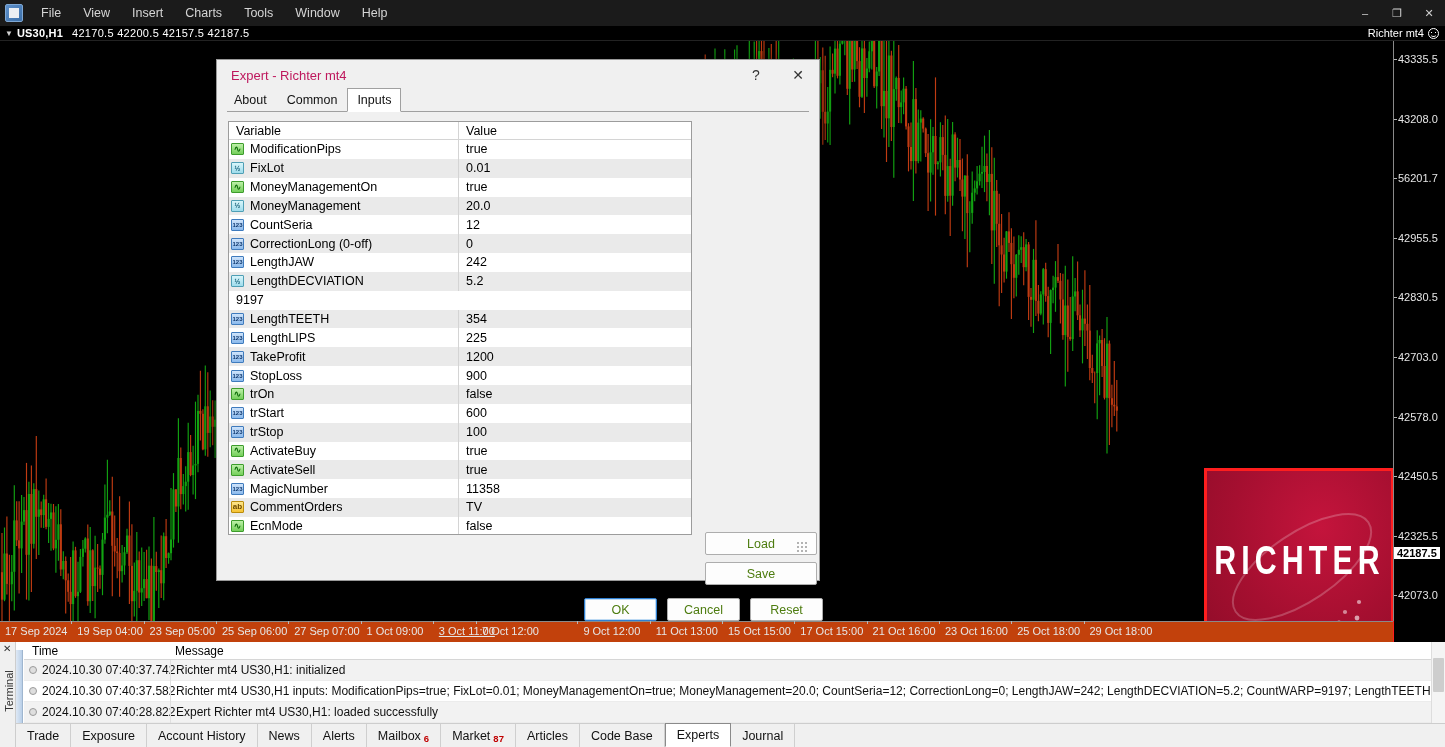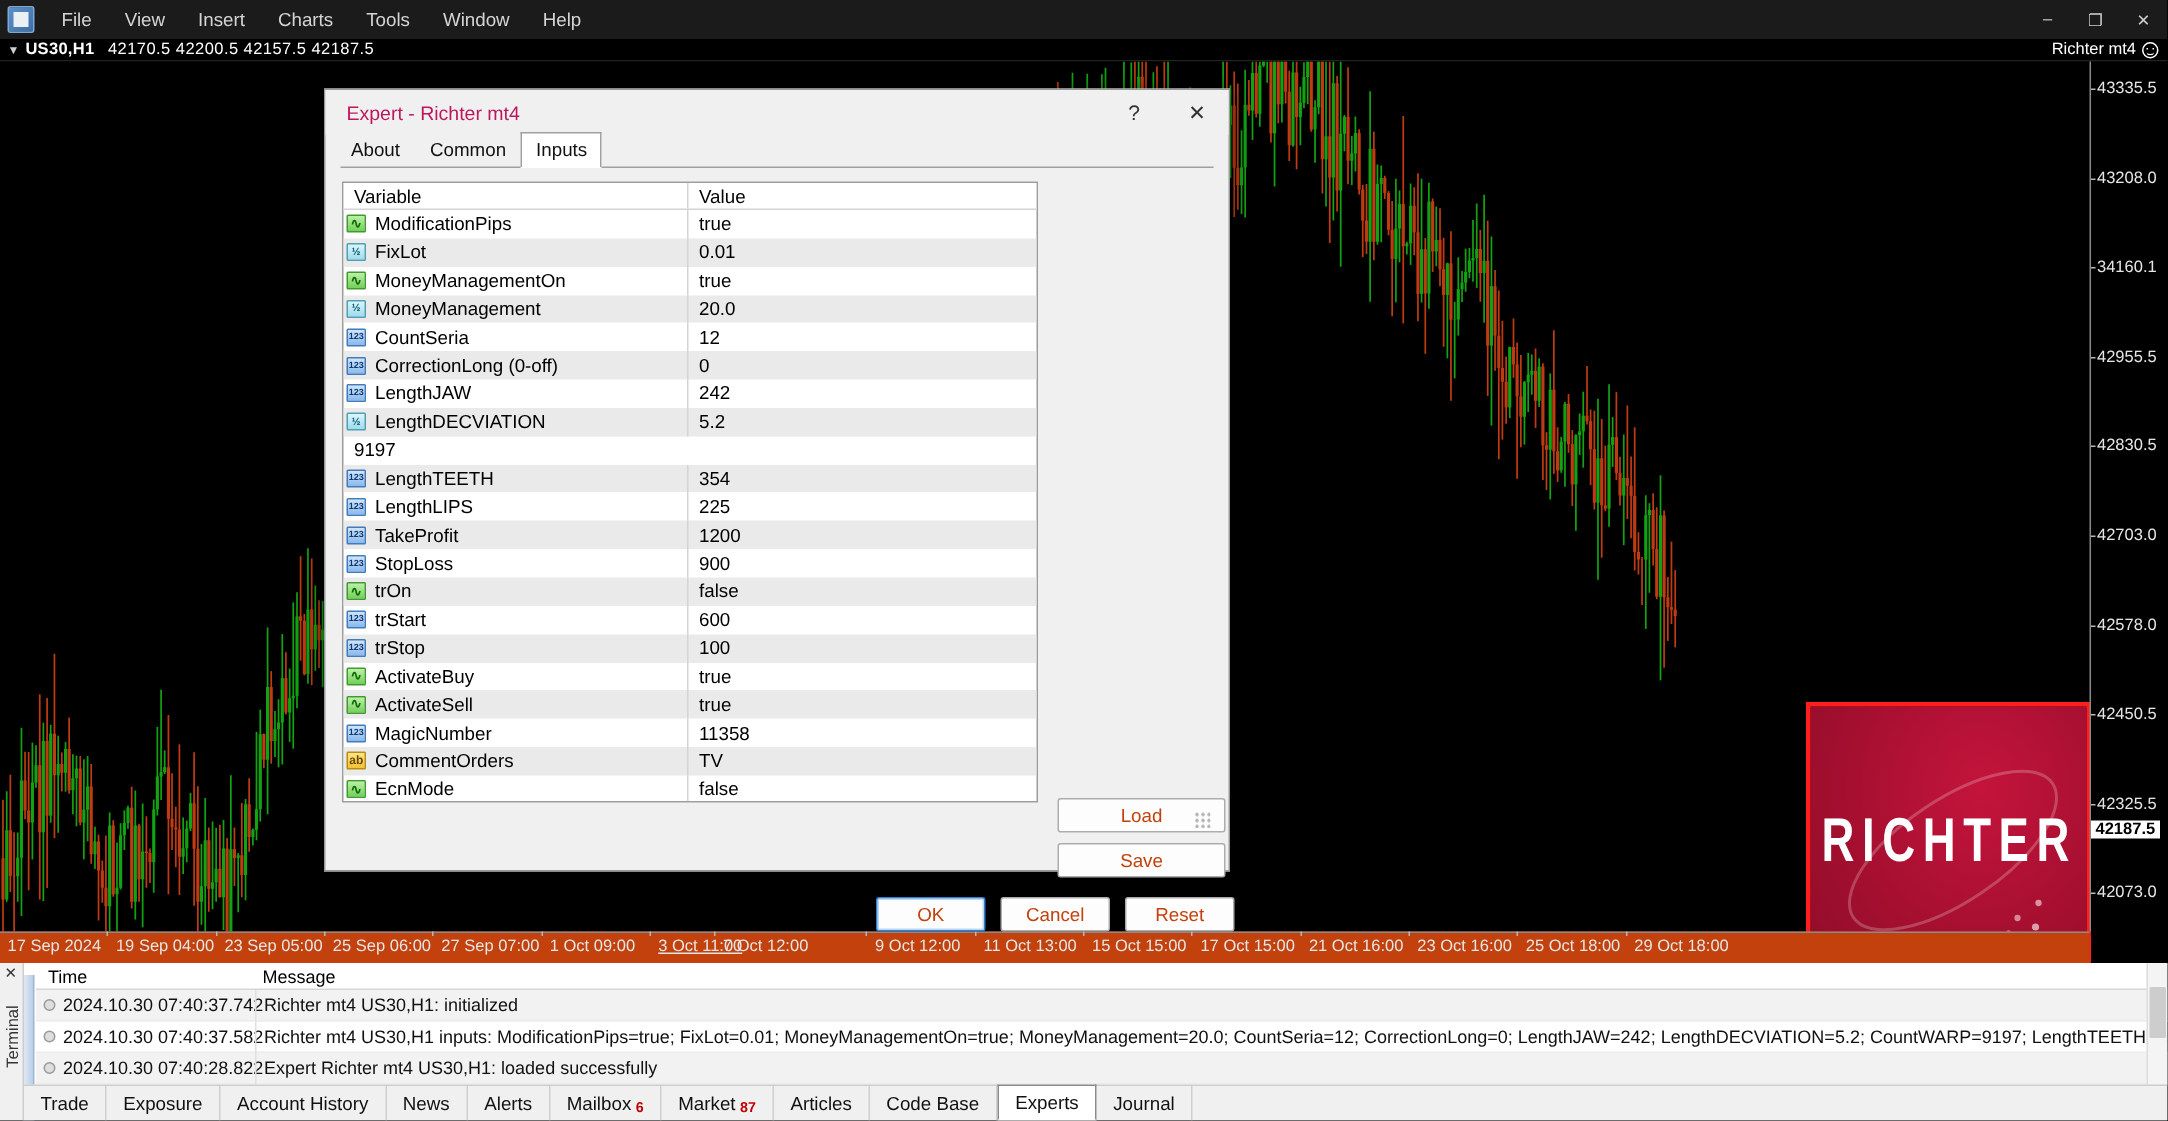--- a/index.html
+++ b/index.html
@@ -261,21 +261,21 @@
 
   .side-btns {
     position: absolute; left: 478px; top: 420px;
     width: 112px;
   }
   .btn {
     width: 112px; height: 23px;
     background: #fdfdfd;
     border: 1px solid #adadad;
     border-radius: 2px;
-    font-size: 12.5px; color: #c2410c;
+    font-size: 12.5px; color: #4d7c0f;
     font-family: "Liberation Sans", sans-serif;
     cursor: default;
   }
   .side-btns .btn + .btn { margin-top: 7px; }
 
   .foot-btns {
     position: absolute; left: 357px; top: 486px;
     display: flex; gap: 10px;
   }
   .foot-btns .btn { width: 73px; height: 23px; }
@@ -1353,21 +1353,21 @@
         <circle cx="14" cy="24" r="1.8" fill="rgba(255,255,255,.45)"></circle>
         <circle cx="25" cy="28" r="1.6" fill="rgba(255,255,255,.4)"></circle>
       </svg>
       <div class="word">RICHTER</div>
     </div>
   </div>
 
   <div class="price-scale" id="price-scale-host">
       <div class="price-tick" style="top: 12px;">43335.5</div>
       <div class="price-tick" style="top: 71.6px;">43208.0</div>
-      <div class="price-tick" style="top: 131.2px;">34160.1</div>
+      <div class="price-tick" style="top: 131.2px;">56201.7</div>
       <div class="price-tick" style="top: 190.8px;">42955.5</div>
       <div class="price-tick" style="top: 250.4px;">42830.5</div>
       <div class="price-tick" style="top: 310px;">42703.0</div>
       <div class="price-tick" style="top: 369.6px;">42578.0</div>
       <div class="price-tick" style="top: 429.2px;">42450.5</div>
       <div class="price-tick" style="top: 488.8px;">42325.5</div>
       <div class="price-tick" style="top: 548.4px;">42073.0</div>
       <div class="price-tick" style="top: 608px;">41945.5</div>
       <div class="price-tick" style="top: 667.6px;">41820.5</div>
       <div class="price-cur" style="top: 506.4px; font-weight: bold;">42187.5</div>

